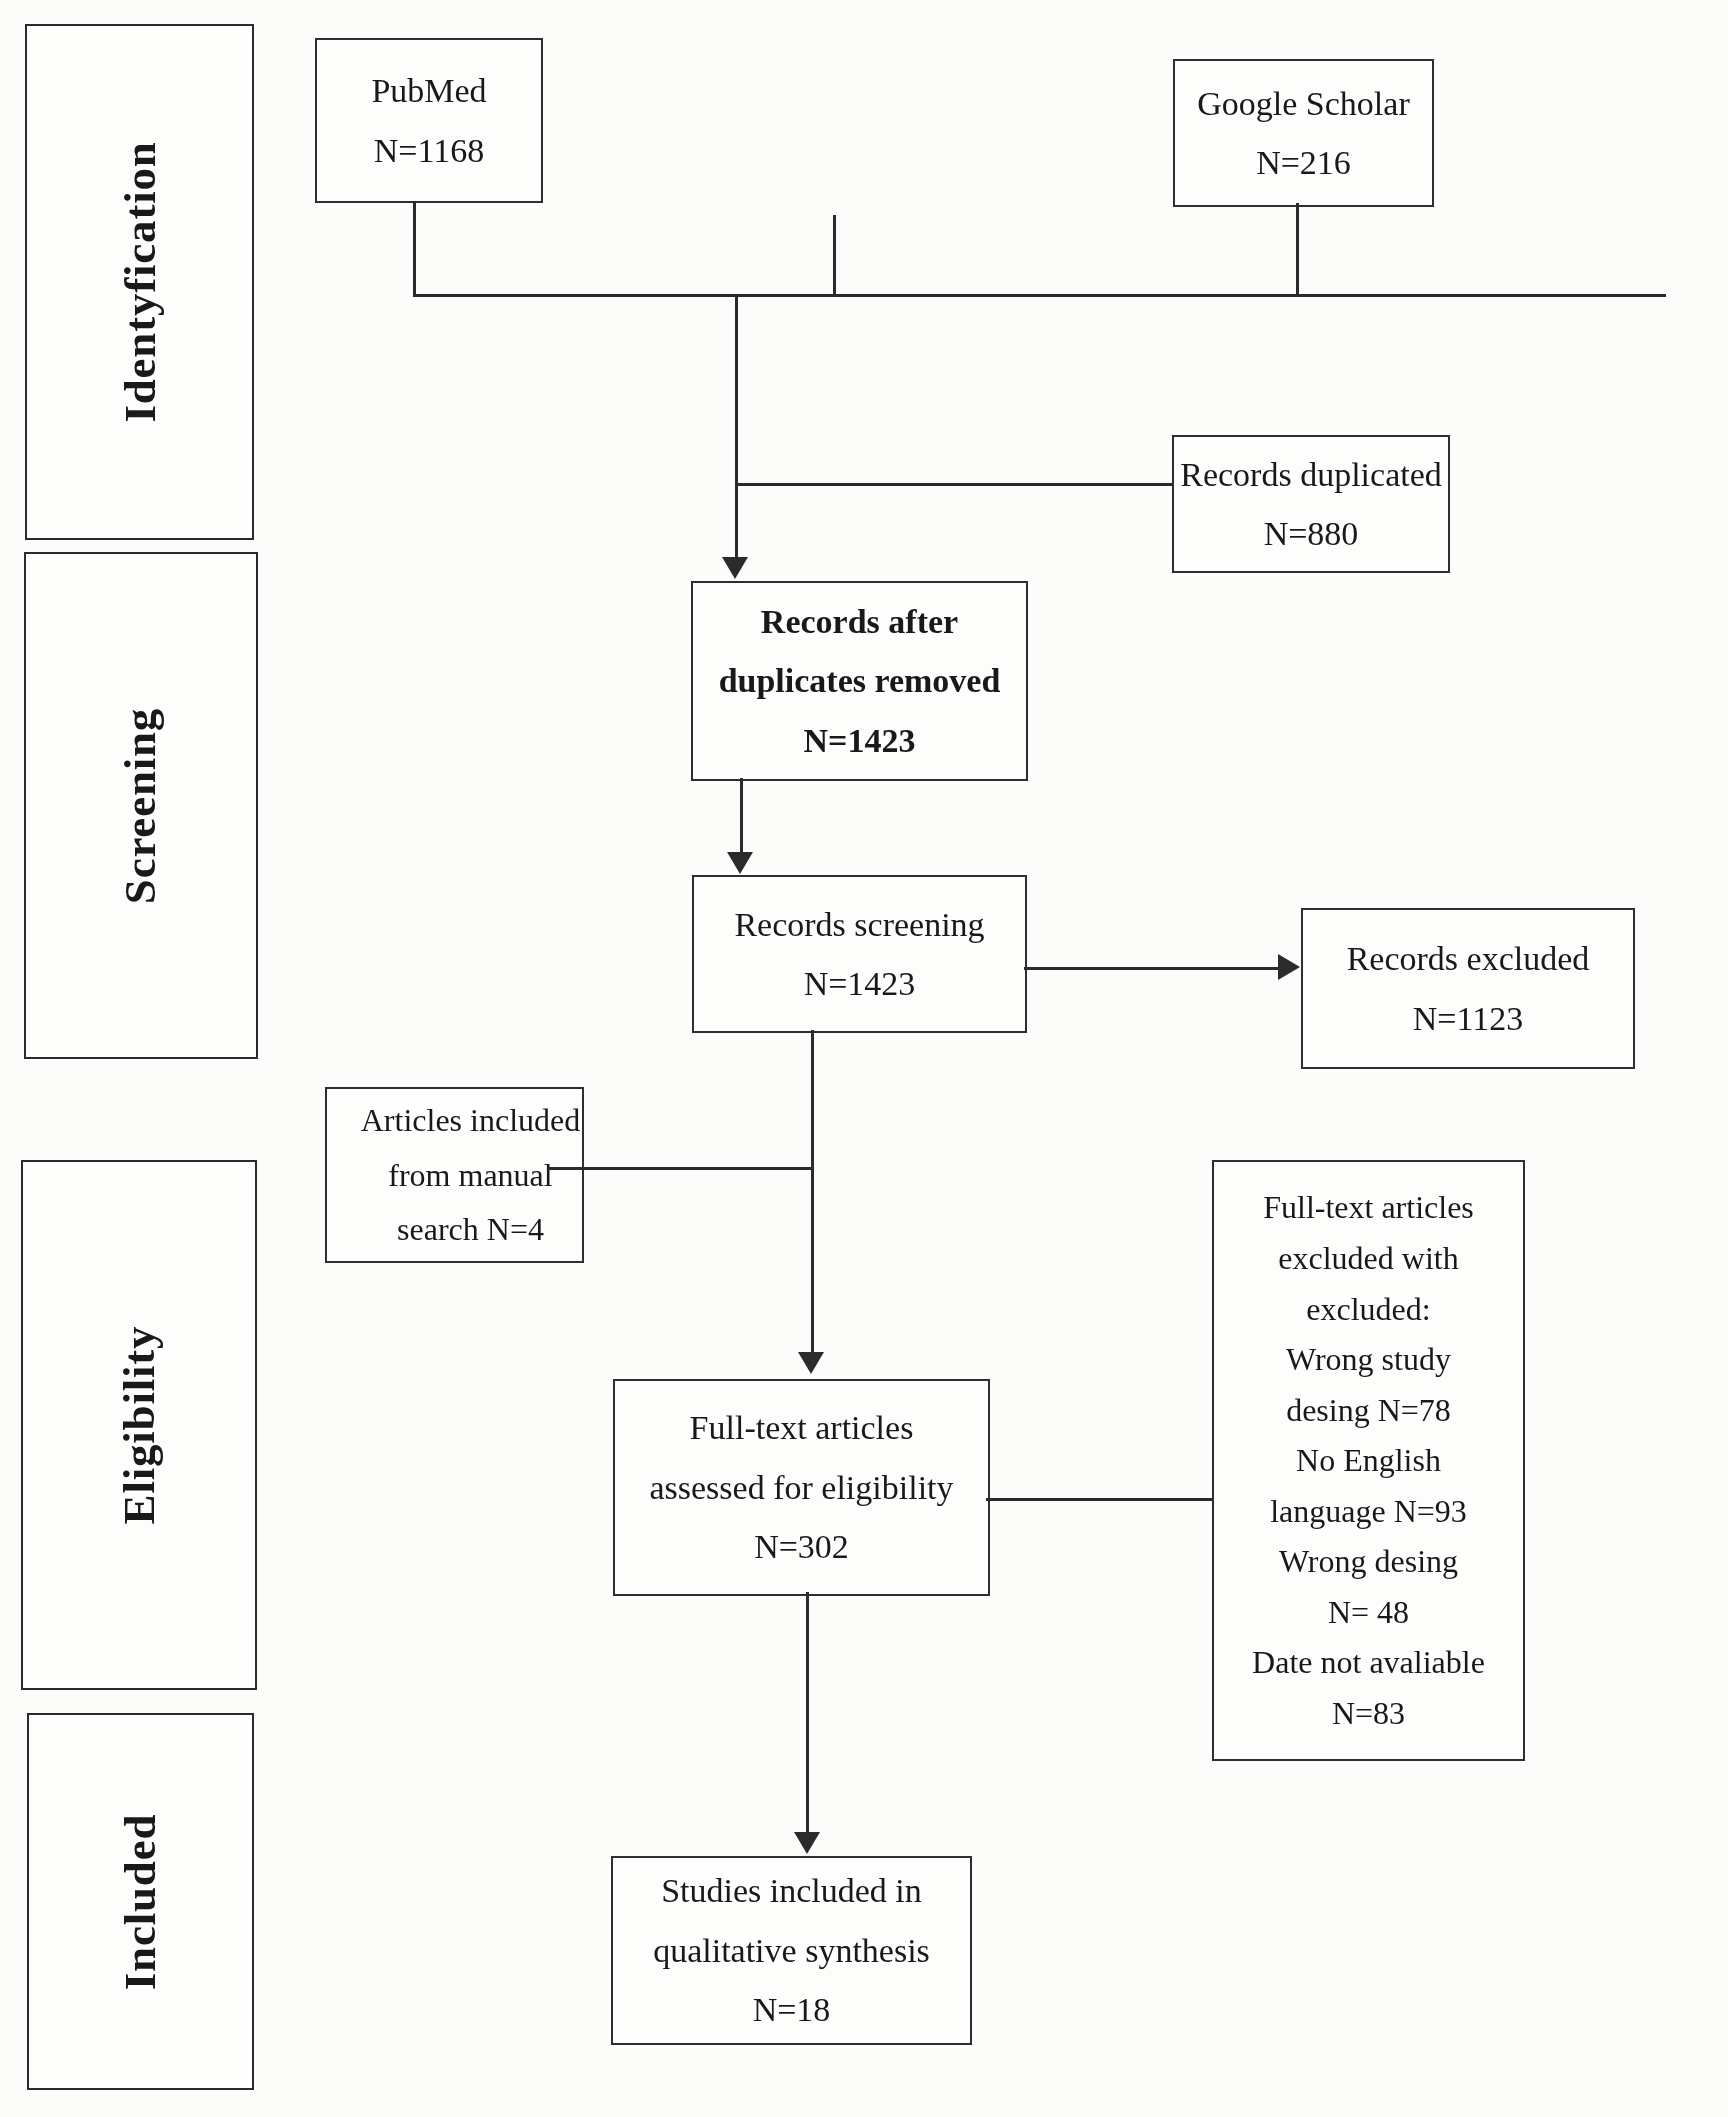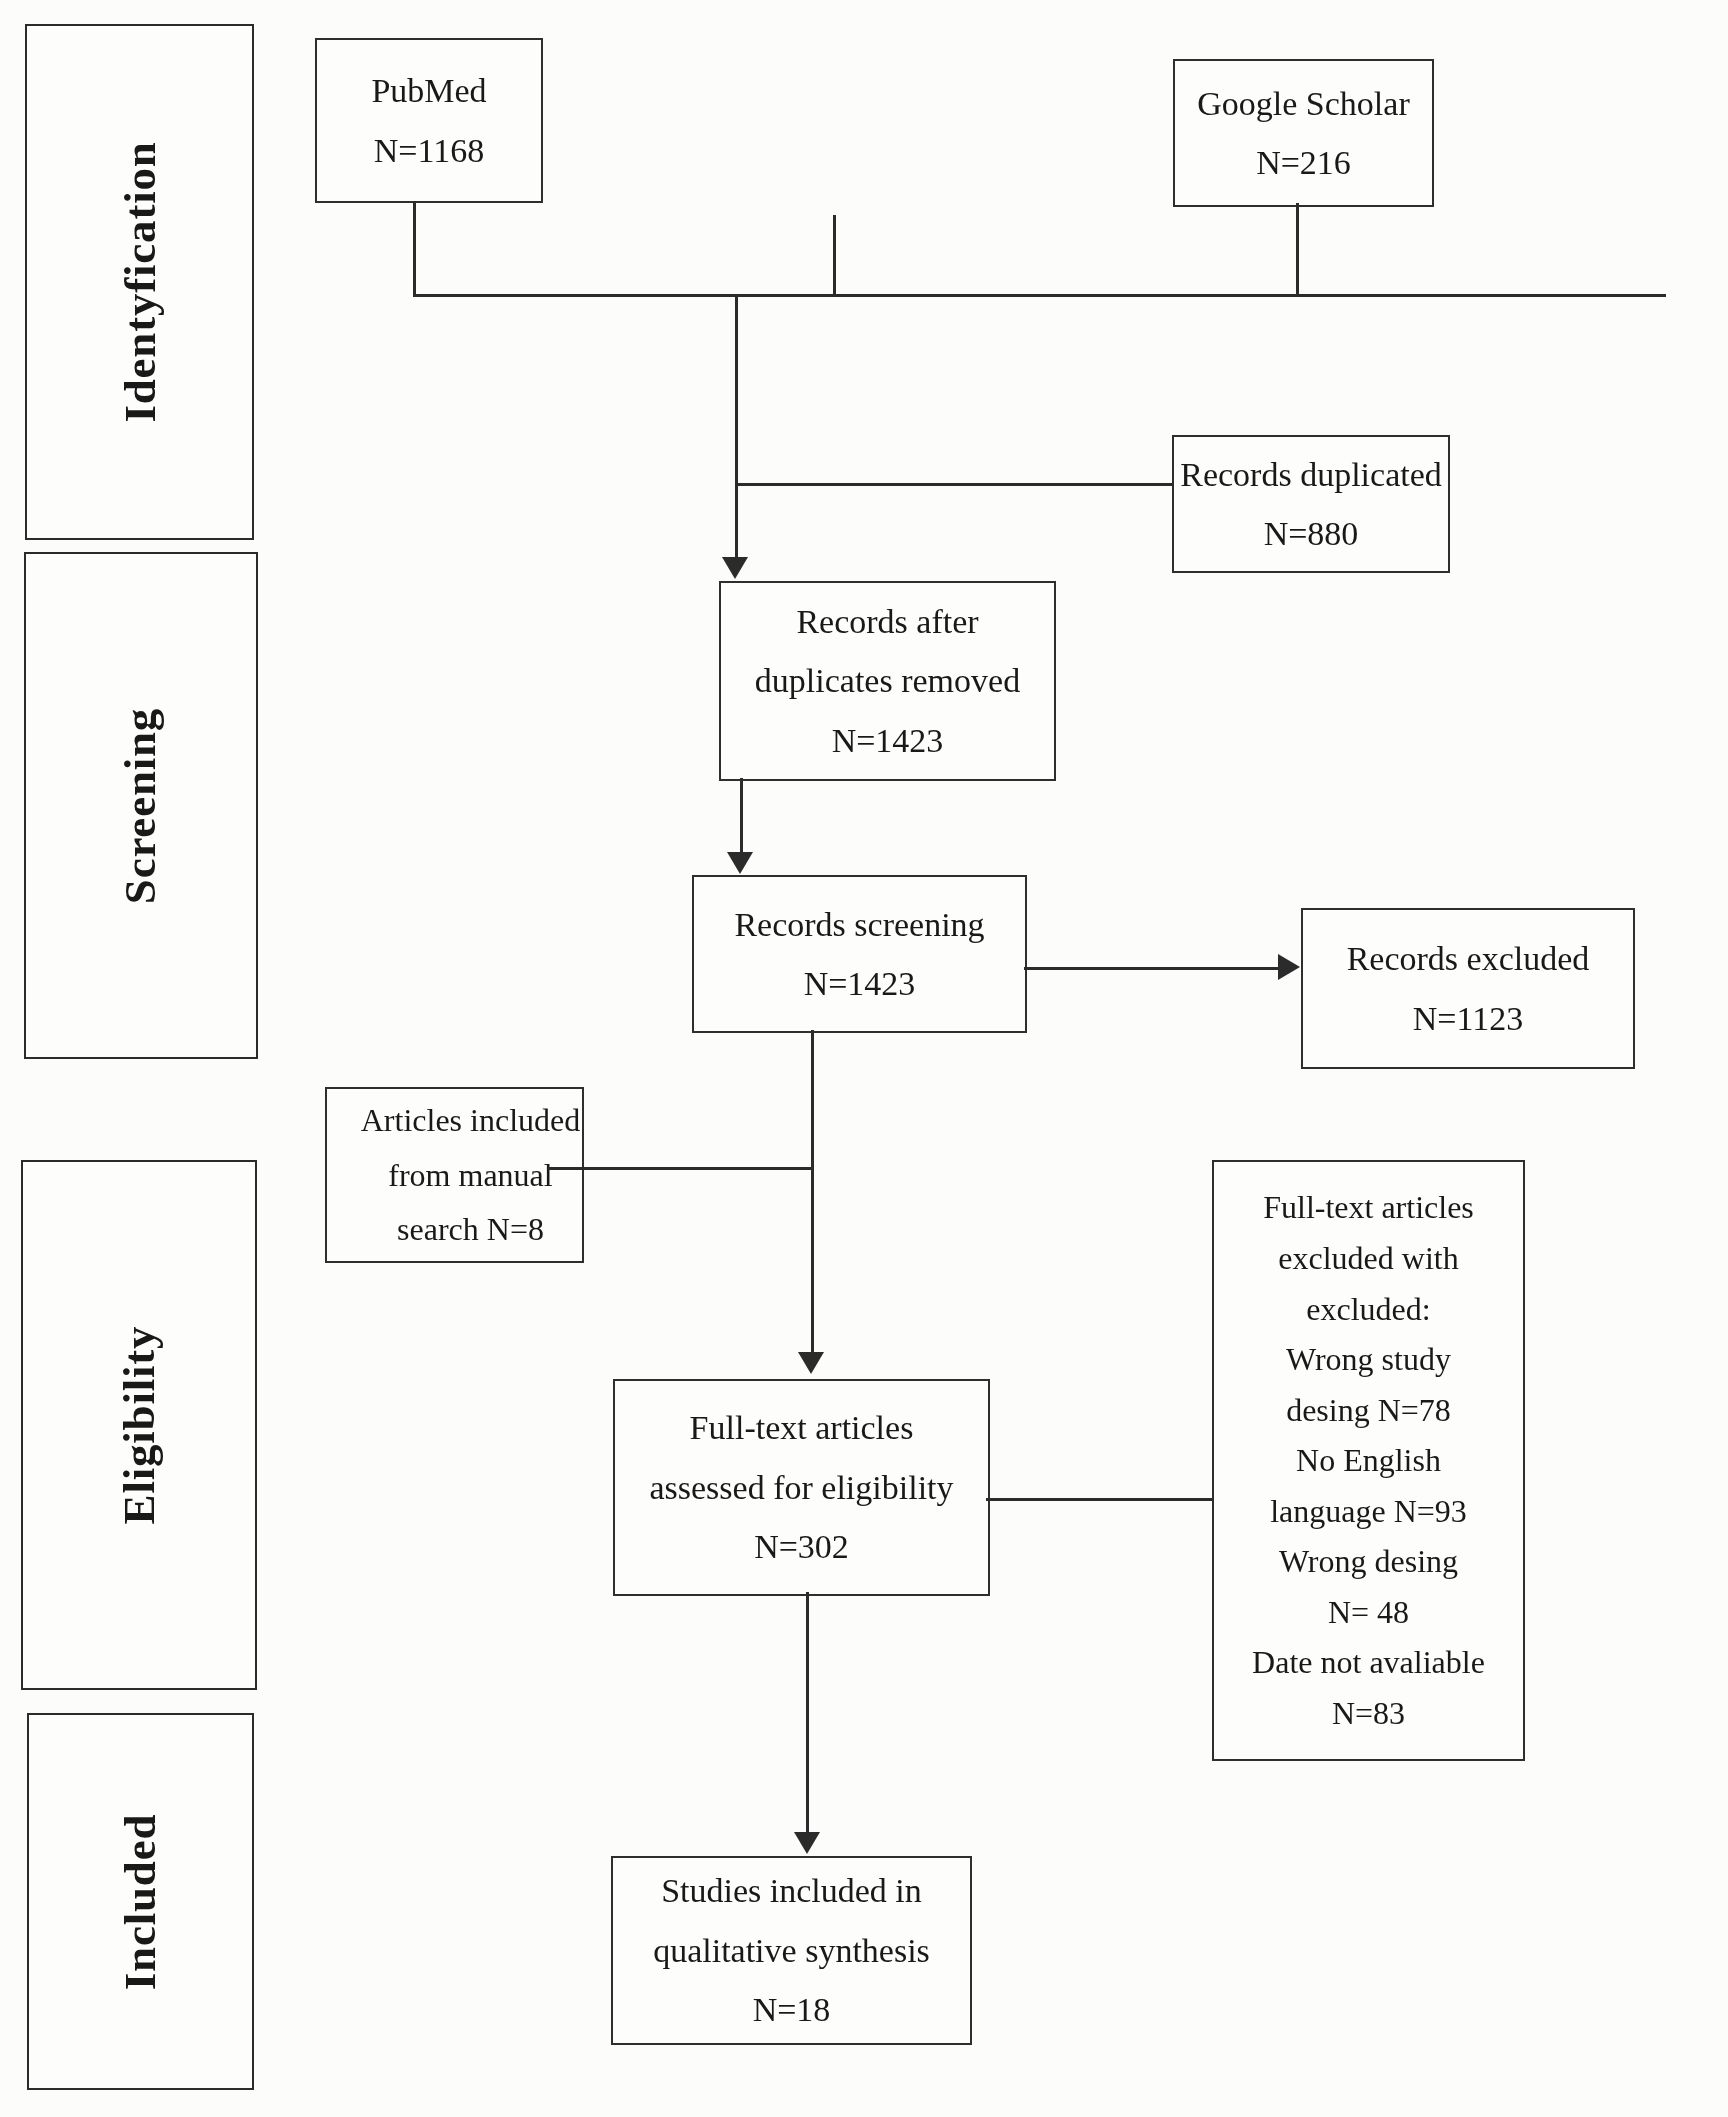--- a/index.html
+++ b/index.html
@@ -63,21 +63,21 @@
   #stage-identification { left: 25px;  top: 23.5px;   width: 225px; height: 512px; }
   #stage-screening      { left: 23.5px;  top: 552px;  width: 230px; height: 503px; }
   #stage-eligibility    { left: 21px;  top: 1160px; width: 232px; height: 526px; }
   #stage-included       { left: 27px;  top: 1713px; width: 223px; height: 373px; }
 
   
   #node-pubmed             { left: 315px;  top: 38px;   width: 224px; height: 161px; }
   #node-scopus             { left: 717px;  top: 60px;   width: 235px; height: 154px; }
   #node-google-scholar     { left: 1173px; top: 59px;   width: 257px; height: 144px; }
   #node-records-duplicated { left: 1172px; top: 435px;  width: 274px; height: 134px; }
-  #node-records-after      { left: 719px;  top: 581px;  width: 333px; height: 196px; }
+  #node-records-after      { left: 691px;  top: 581px;  width: 333px; height: 196px; font-weight: bold; }
   #node-records-screening  { left: 692px;  top: 875px; width: 331px; height: 154px; }
   #node-records-excluded   { left: 1301px; top: 888px; width: 330px; height: 157px; margin-top: 20px; }
   #node-manual-search      { left: 325px;  top: 1087px; width: 223px; height: 172px; padding-left: 32px; }
   #node-fulltext-assessed  { left: 613px;  top: 1379px; width: 373px; height: 213px; }
   #node-fulltext-excluded  { left: 1212px; top: 1160px; width: 309px; height: 597px; }
   #node-studies-included   { left: 611px;  top: 1856px; width: 357px; height: 185px; }
 
   
   #conn-pubmed-stub    { left: 413px;  top: 201px;  height: 95px; }
   #conn-scopus-stub    { left: 833px;  top: 215px;  height: 81px;  }
@@ -141,21 +141,21 @@
   </div>
 
   <div class="node" id="node-records-excluded">
     <div>Records excluded</div>
     <div>N=1123</div>
   </div>
 
   <div class="node small" id="node-manual-search">
     <div>Articles included</div>
     <div>from manual</div>
-    <div>search N=8</div>
+    <div>search N=4</div>
   </div>
 
   <div class="node" id="node-fulltext-assessed">
     <div>Full-text articles</div>
     <div>assessed for eligibility</div>
     <div>N=302</div>
   </div>
 
   <div class="node tall" id="node-fulltext-excluded">
     <div>Full-text articles</div>

